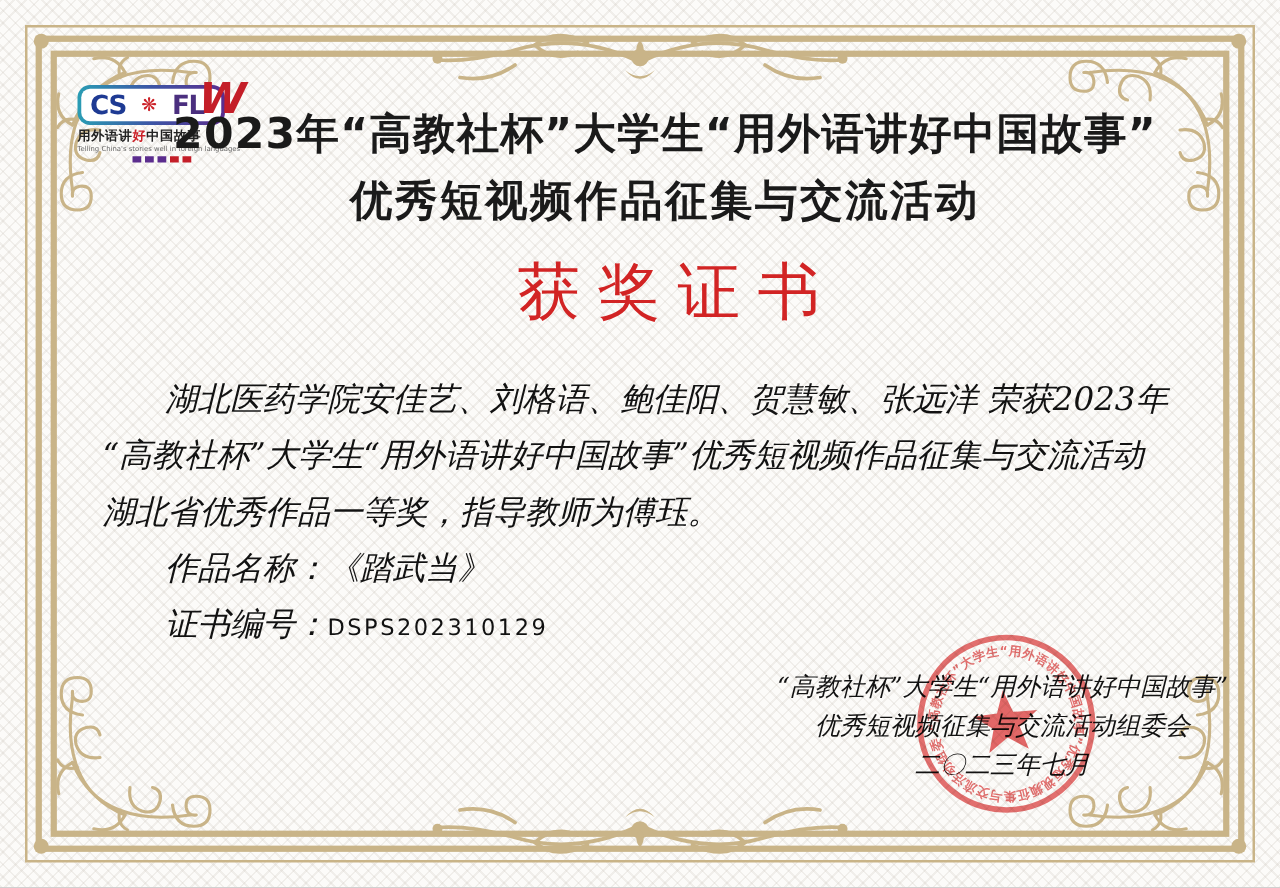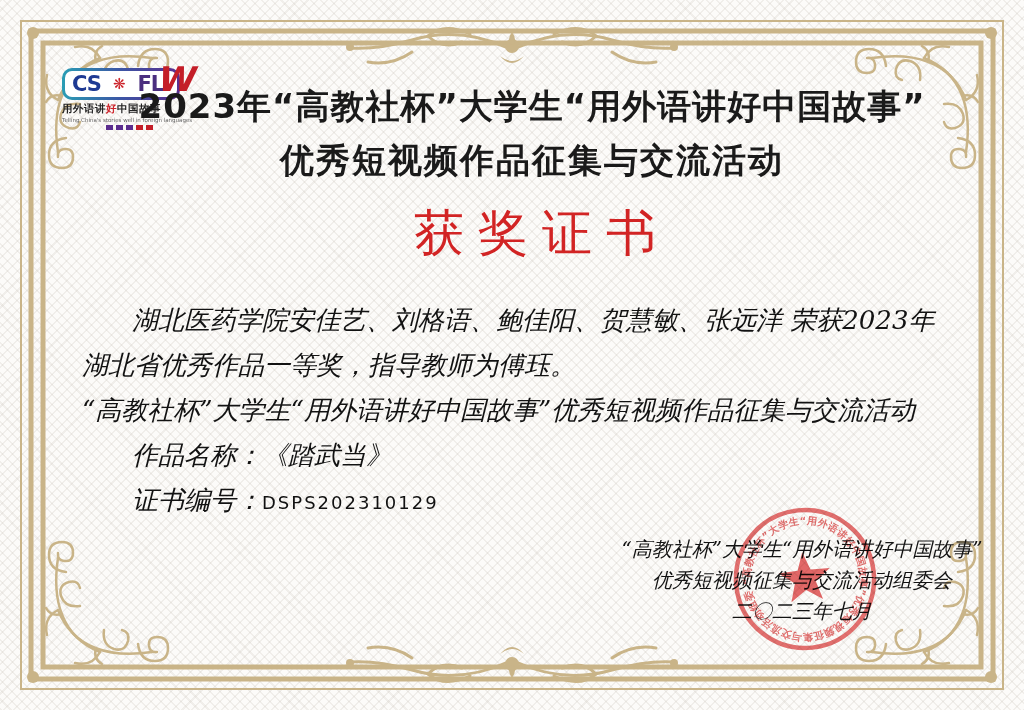--- a/index.html
+++ b/index.html
@@ -142,22 +142,22 @@
   </div>
 
   <div class="titles">
     <div class="title-l1">2023年“高教社杯”大学生“用外语讲好中国故事”</div>
     <div class="title-l2">优秀短视频作品征集与交流活动</div>
     <div class="cert-title">获奖证书</div>
   </div>
 
   <div class="body-text">
     <div class="indent">湖北医药学院安佳艺、刘格语、鲍佳阳、贺慧敏、张远洋 荣获2023年</div>
+    <div>“高教社杯”大学生“用外语讲好中国故事”优秀短视频作品征集与交流活动</div>
     <div>湖北省优秀作品一等奖，指导教师为傅珏。</div>
-    <div>“高教社杯”大学生“用外语讲好中国故事”优秀短视频作品征集与交流活动</div>
     <div class="work-line"><span>作品名称：</span><span>《踏武当》</span></div>
     <div class="cert-no-line"><span>证书编号：</span><span class="cert-no-value">DSPS202310129</span></div>
   </div>
 
   <div class="signature">
     <div class="sig-l1">“高教社杯”大学生“用外语讲好中国故事”</div>
     <div>优秀短视频征集与交流活动组委会</div>
     <div>二〇二三年七月</div>
   </div>
 

